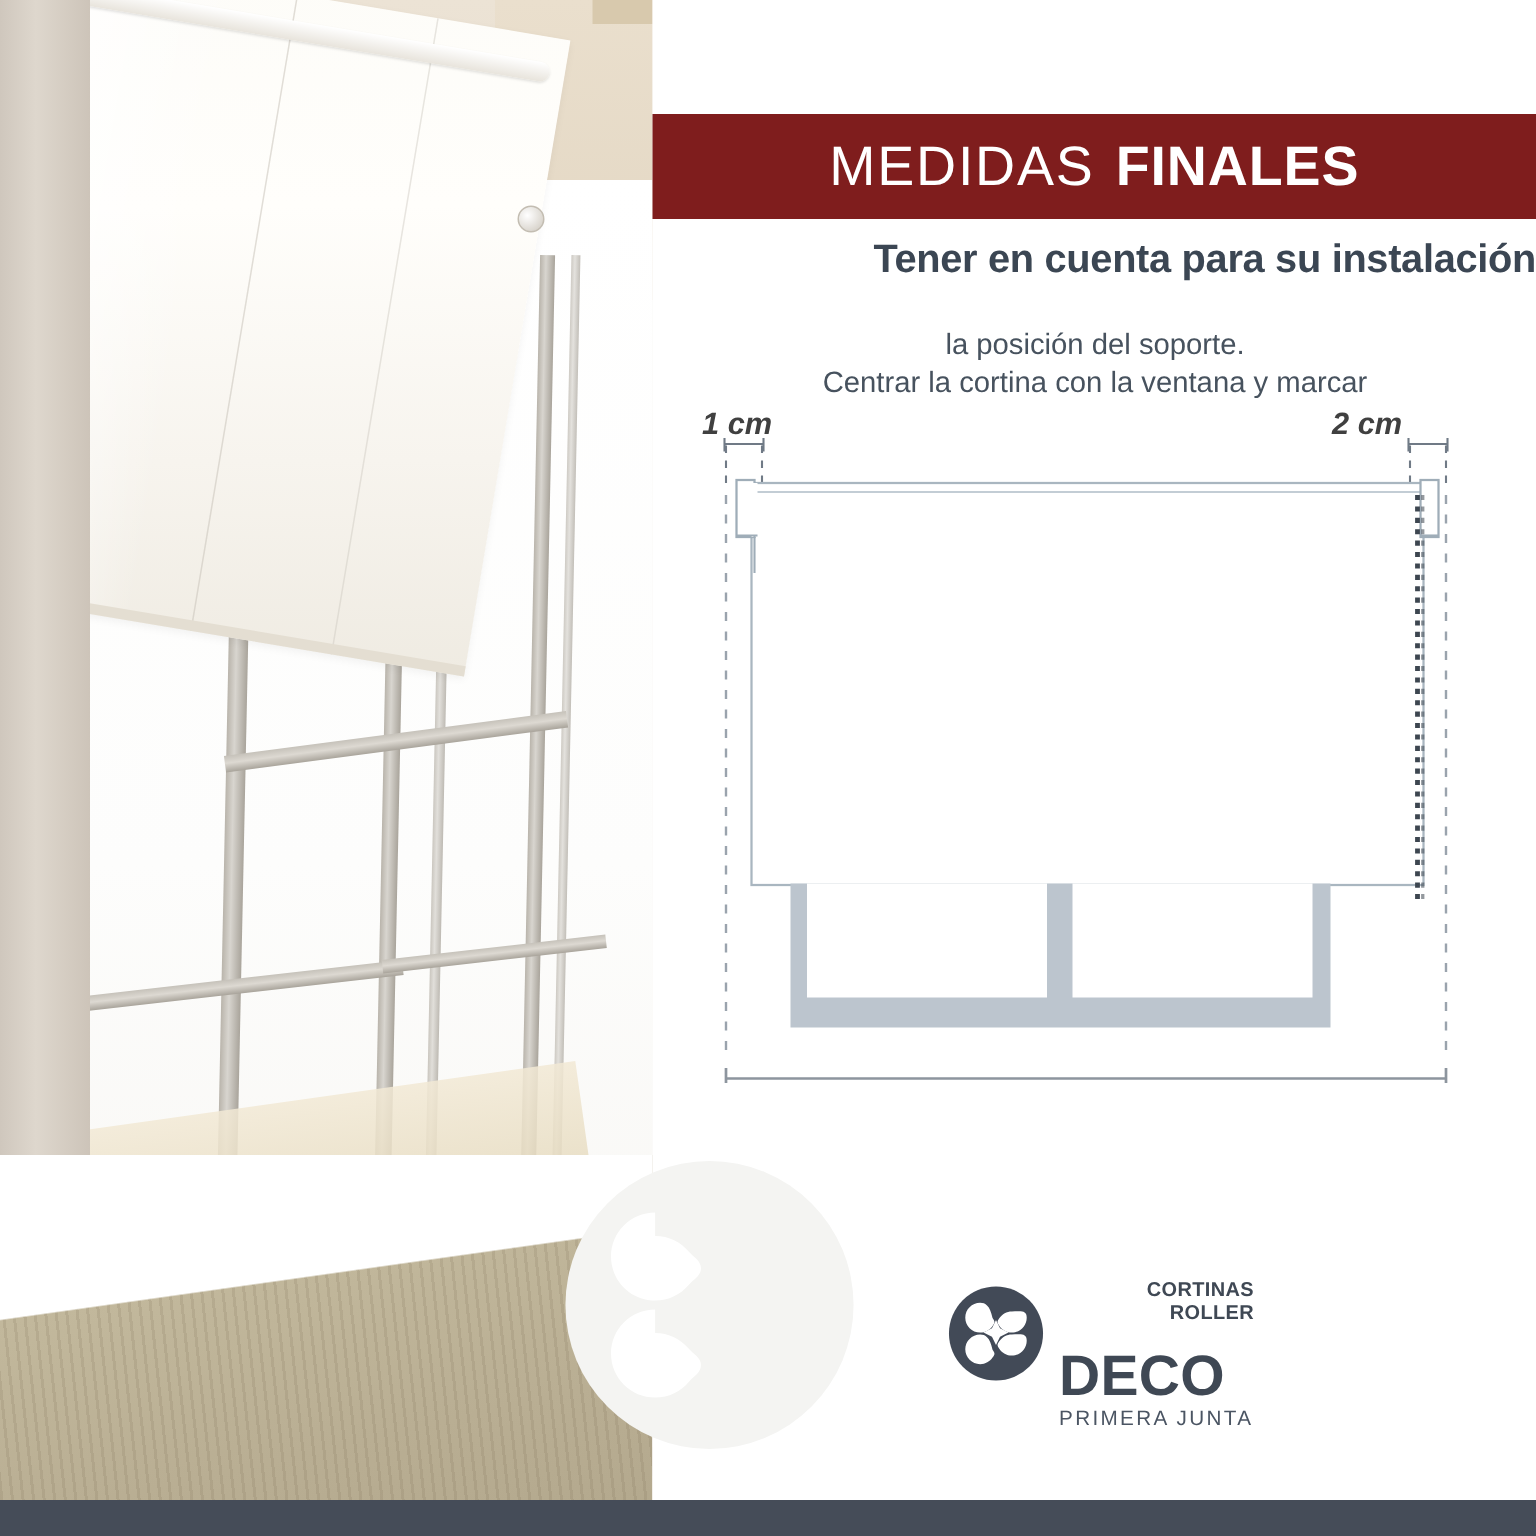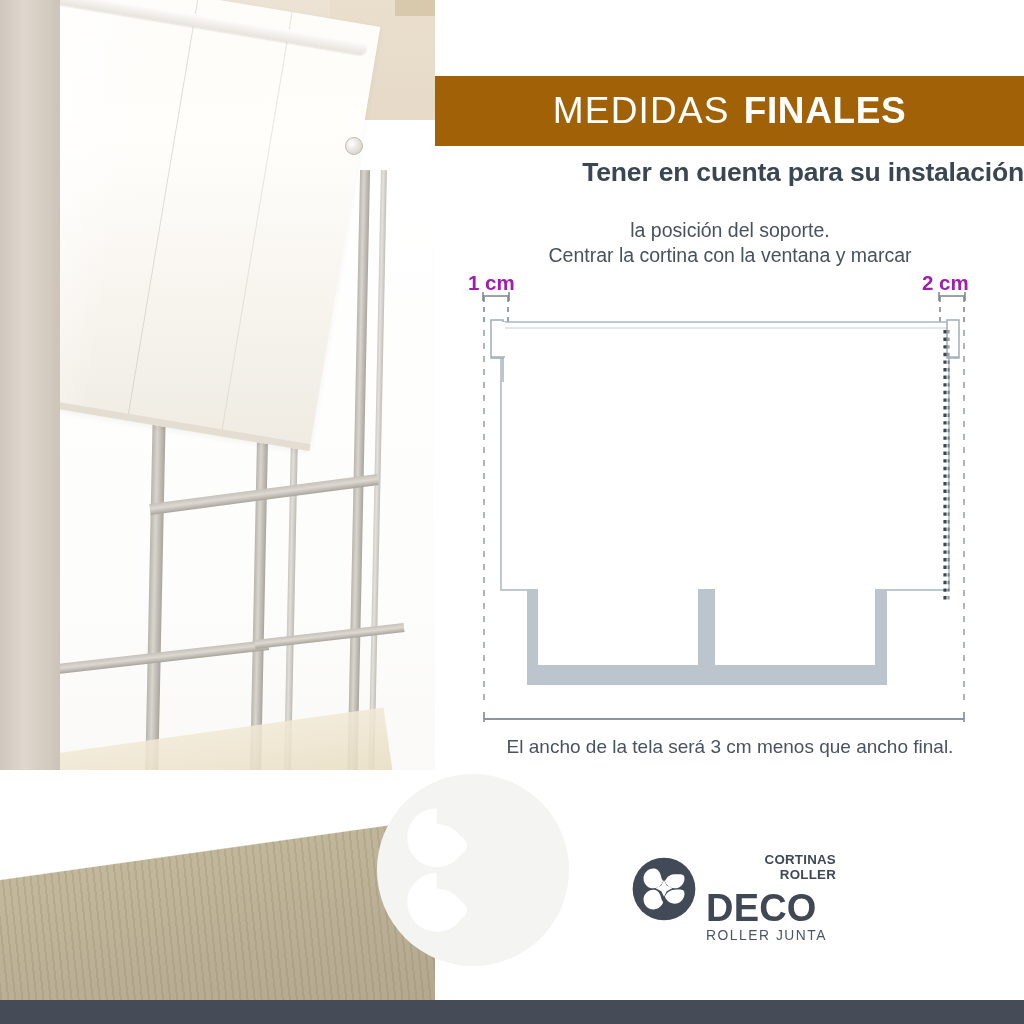--- a/index.html
+++ b/index.html
@@ -67,53 +67,53 @@
 
   
   .panel{position:absolute;left:435px;top:0;width:589px;height:1000px;background:#fff;}
 
   .watermark{
     position:absolute;left:375px;top:772px;width:196px;height:196px;opacity:1;
   }
 
   .hdrbar{
     position:absolute;left:435px;top:76px;width:589px;height:70px;
-    background:#a16207;display:flex;align-items:center;justify-content:center;
+    background:#7f1d1d;display:flex;align-items:center;justify-content:center;
   }
   .hdrbar .t1{color:#fff;font-size:37px;font-weight:400;letter-spacing:1.2px;}
   .hdrbar .t2{color:#fff;font-size:37px;font-weight:700;letter-spacing:.6px;margin-left:14px;}
 
   .subtitle{
     position:absolute;left:435px;top:157px;width:589px;text-align:right;
     color:#3b4653;font-size:26.5px;font-weight:700;letter-spacing:-.2px;
   }
   .lead{
     position:absolute;left:455px;top:218px;width:550px;text-align:center;
     color:#47525e;font-size:19.5px;line-height:25px;font-weight:400;
   }
 
   .dimlbl{
-    position:absolute;color:#a21caf;font-size:20.5px;font-weight:700;
+    position:absolute;color:#404040;font-size:20.5px;font-weight:700;font-style:italic;
   }
   .dimlbl.left{left:468px;top:271px;}
-  .dimlbl.right{left:922px;top:271px;}
+  .dimlbl.right{left:888px;top:271px;}
 
   .diagram{position:absolute;left:435px;top:0;width:589px;height:1000px;}
 
   .bottomnote{
     position:absolute;left:440px;top:736px;width:580px;text-align:center;
     color:#49535f;font-size:19px;font-weight:400;
   }
 
   
   .logo{position:absolute;left:632px;top:852px;width:200px;height:76px;}
   .logo-mark{position:absolute;left:0;top:5px;width:64px;height:64px;}
   .logo-txt{position:absolute;left:74px;top:0;width:130px;}
   .logo-top{color:#3f4854;font-size:13.3px;font-weight:700;letter-spacing:.25px;line-height:15px;text-align:right;}
-  .logo-mid{color:#3f4854;font-size:38px;font-weight:700;letter-spacing:.2px;line-height:40px;margin-top:6px;}
+  .logo-mid{color:#3f4854;font-size:38px;font-weight:700;letter-spacing:.2px;line-height:40px;margin-top:16px;}
   .logo-bot{color:#4b5563;font-size:13.8px;font-weight:400;letter-spacing:1.55px;line-height:16px;}
 
   .footerbar{position:absolute;left:0;top:1000px;width:1024px;height:24px;background:#454c58;}
 </style>
 </head>
 <body>
 
 <div id="page">
 
   <div class="photo">
@@ -223,32 +223,31 @@
       <rect x="280" y="589" width="160" height="76" fill="#ffffff"></rect>
     </g>
 
     <g stroke="#8d959e" stroke-width="1.8" fill="none">
       <line x1="49" y1="719" x2="529" y2="719"></line>
       <line x1="49" y1="712" x2="49" y2="722"></line>
       <line x1="529" y1="712" x2="529" y2="722"></line>
     </g>
   </svg>
 
-  <div class="bottomnote">El ancho de la tela será 3 cm menos que ancho final.</div>
 
   <div class="logo">
     <svg class="logo-mark" viewBox="0 0 100 100">
       <circle cx="50" cy="50" r="49" fill="#424a57"></circle>
       <path fill="#ffffff" d="M33.5 18c-8.6 0-15.5 7-15.5 15.5S24.9 49 33.5 49c5.4 0 10.1-2.7 12.9-6.9.9-1.3 2-2.6 2-4.1 0-1.5-1.1-2.8-2-4.1C43.6 20.7 38.9 18 33.5 18z"></path>
       <path fill="#ffffff" d="M66.5 18c-5.4 0-10.1 2.7-12.9 6.9-.9 1.3-2 2.6-2 4.1 0 1.5 1.1 2.8 2 4.1C56.4 37.3 61.1 40 66.5 40 75.1 40 82 33 82 24.5S75.1 18 66.5 18z" transform="translate(0,9) scale(1,1)"></path>
       <path fill="#ffffff" d="M33.5 51c-8.6 0-15.5 7-15.5 15.5S24.9 82 33.5 82c5.4 0 10.1-2.7 12.9-6.9.9-1.3 2-2.6 2-4.1 0-1.5-1.1-2.8-2-4.1C43.6 53.7 38.9 51 33.5 51z"></path>
       <path fill="#ffffff" d="M66.5 51c-5.4 0-10.1 2.7-12.9 6.9-.9 1.3-2 2.6-2 4.1 0 1.5 1.1 2.8 2 4.1C56.4 70.3 61.1 73 66.5 73 75.1 73 82 66 82 57.5S75.1 51 66.5 51z" transform="translate(0,0)"></path>
       <path fill="#ffffff" d="M50 36l4.2 8.6L63 49l-8.8 4.4L50 62l-4.2-8.6L37 49l8.8-4.4z"></path>
     </svg>
     <div class="logo-txt">
       <div class="logo-top">CORTINAS ROLLER</div>
       <div class="logo-mid">DECO</div>
-      <div class="logo-bot">ROLLER JUNTA</div>
+      <div class="logo-bot">PRIMERA JUNTA</div>
     </div>
   </div>
 
   <div class="footerbar"></div>
 </div>
 
 </body></html>

